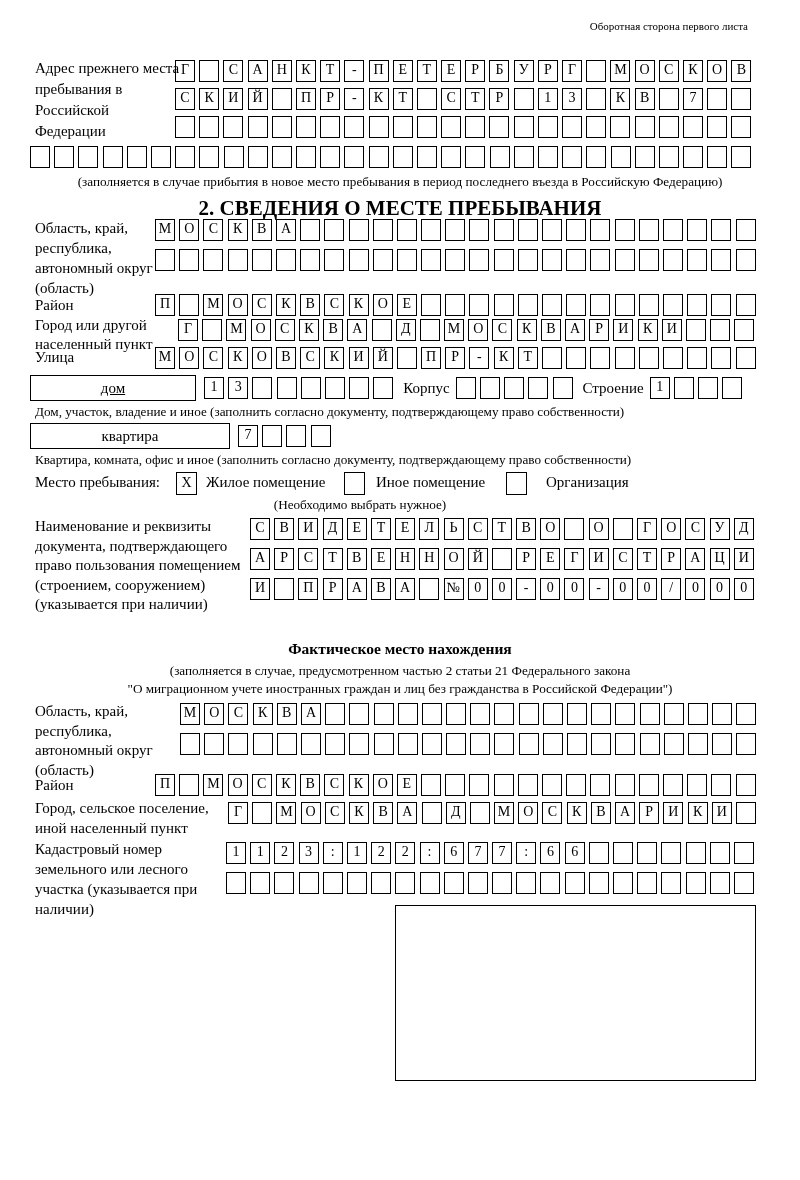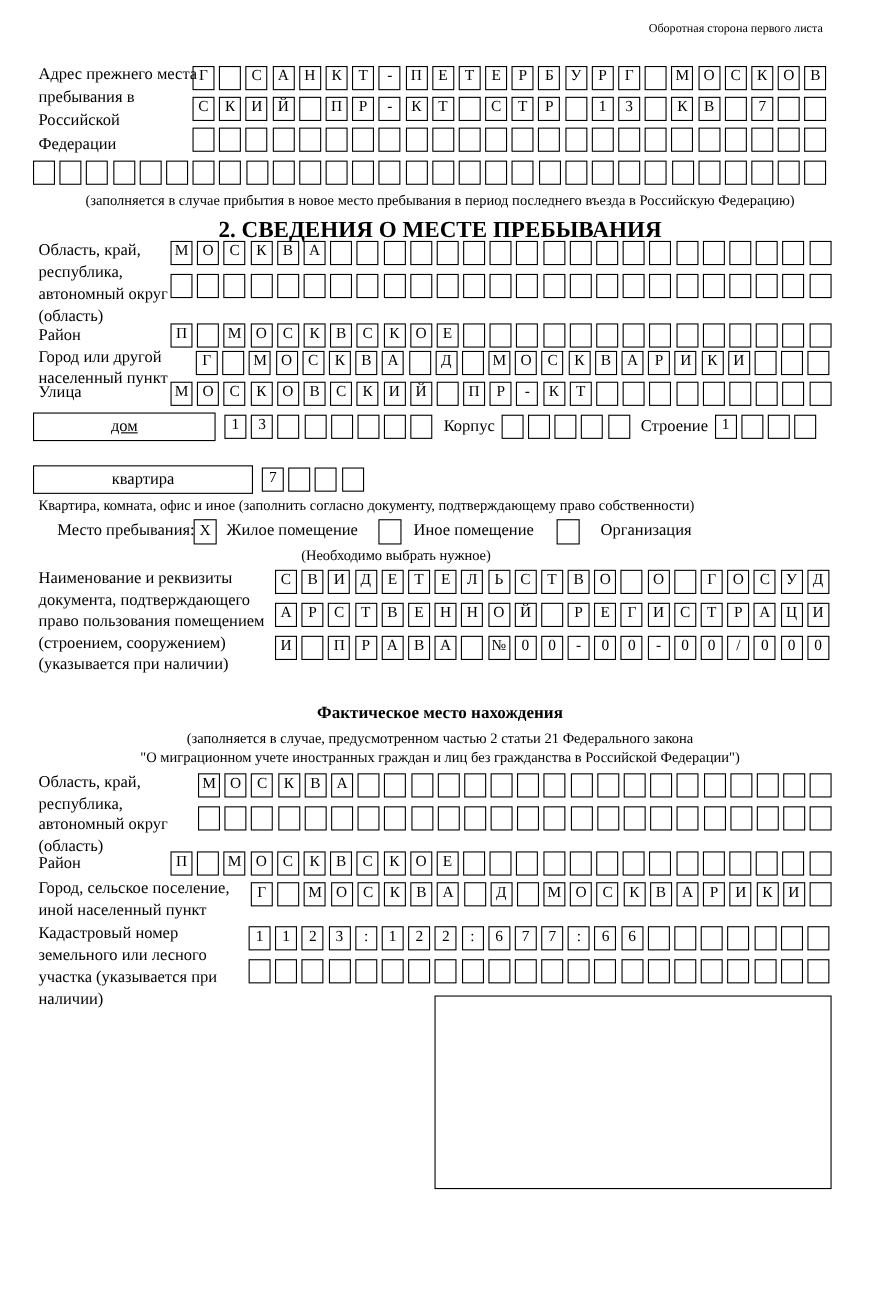--- a/index.html
+++ b/index.html
@@ -322,33 +322,34 @@
         <span class="cell"></span>
       </div>
     <div class="inline-lbl" style="margin-left:10px;">Строение</div>
     <div class="cellrow" style="margin-left:6px;">
         <span class="cell">1</span>
         <span class="cell"></span>
         <span class="cell"></span>
         <span class="cell"></span>
       </div>
   </div>
+  <div class="abs caption" style="left:35px;top:404px;">Дом, участок, владение и иное (заполнить согласно документу, подтверждающему право собственности)</div>
 
   <div class="abs" style="left:30px;top:423px;display:flex;align-items:center;">
     <div class="boxlabel" style="width:200px;">квартира</div>
     <div class="cellrow" style="margin-left:8px;">
         <span class="cell">7</span>
         <span class="cell"></span>
         <span class="cell"></span>
         <span class="cell"></span>
       </div>
   </div>
   <div class="abs caption" style="left:35px;top:452px;">Квартира, комната, офис и иное (заполнить согласно документу, подтверждающему право собственности)</div>
 
-  <div class="abs" style="left:52px;top:474px;">Место пребывания:</div>
+  <div class="abs" style="left:35px;top:474px;">Место пребывания:</div>
   <span class="abs cell cb" style="left:176px;top:472px;">X</span>
   <div class="abs" style="left:206px;top:474px;">Жилое помещение</div>
   <span class="abs cell cb" style="left:344px;top:472px;"></span>
   <div class="abs" style="left:376px;top:474px;">Иное помещение</div>
   <span class="abs cell cb" style="left:506px;top:472px;"></span>
   <div class="abs" style="left:546px;top:474px;">Организация</div>
   <div class="abs" style="left:35px;top:517px;width:215px;line-height:19.5px;">Наименование и реквизиты документа, подтверждающего право пользования помещением (строением, сооружением) (указывается при наличии)</div>
 
   <div class="abs caption" style="left:180px;top:497px;width:360px;text-align:center;">(Необходимо выбрать нужное)</div>
   <div class="abs cellrow" style="left:250px;top:518px;">

